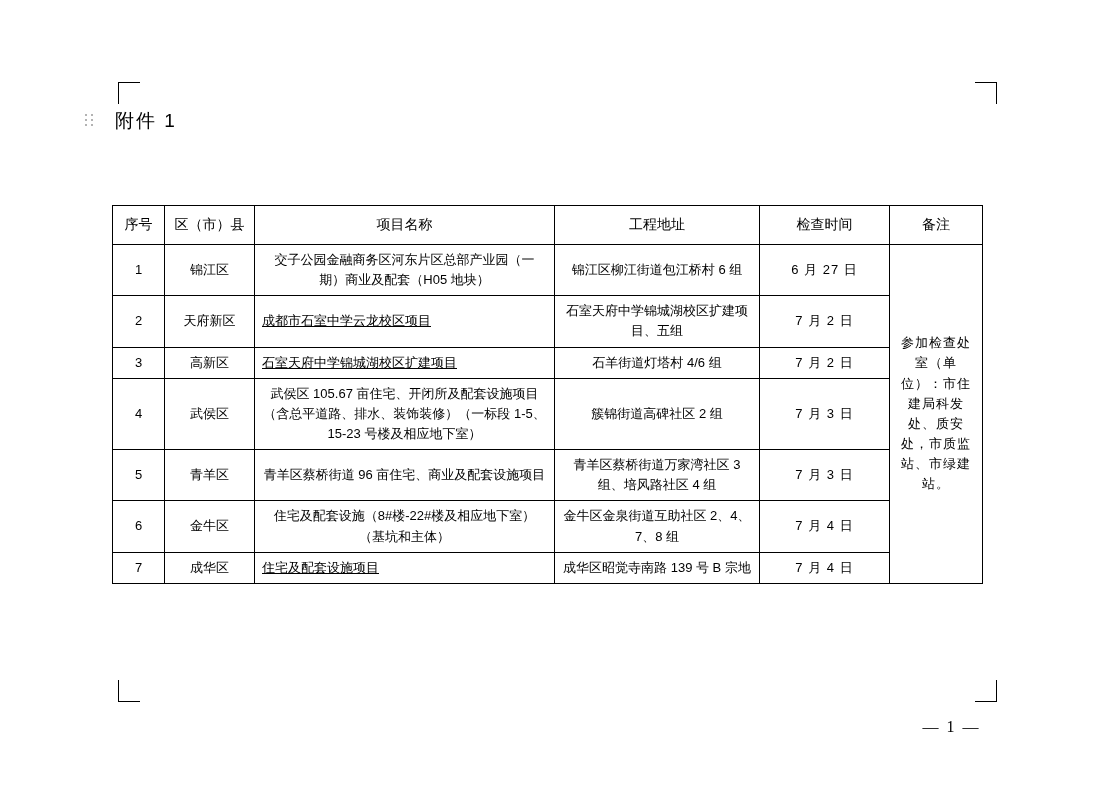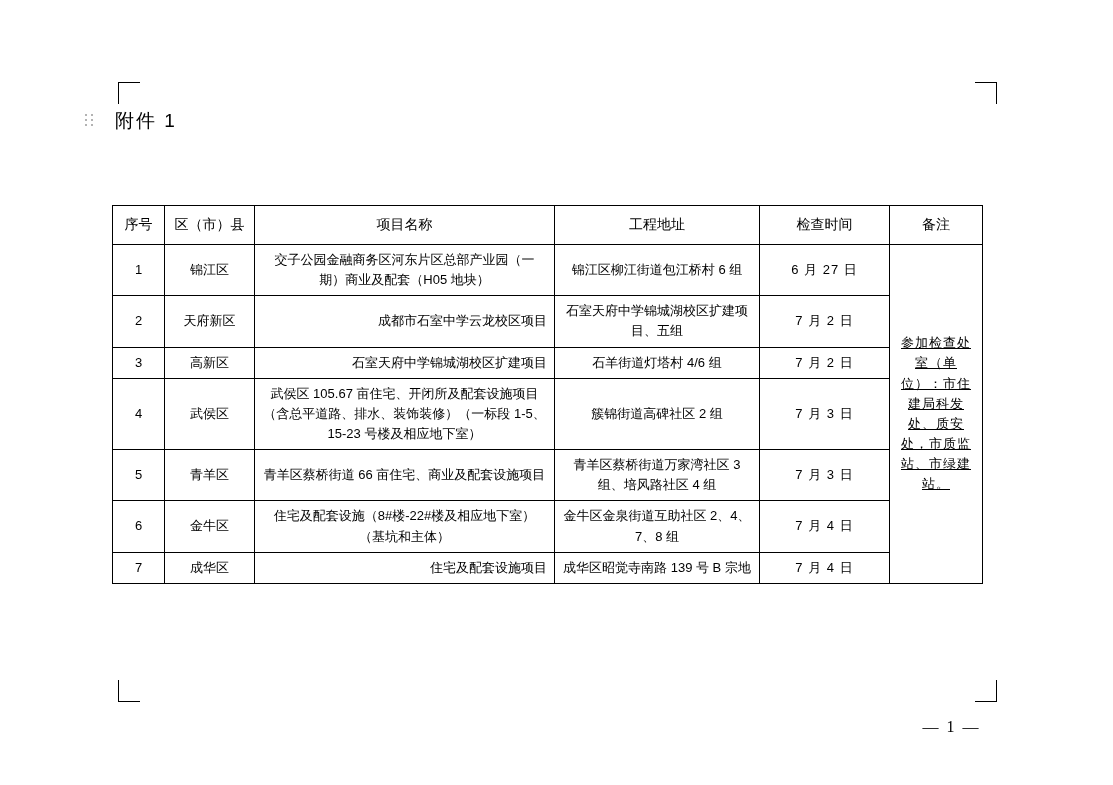--- a/index.html
+++ b/index.html
@@ -118,31 +118,30 @@
   .col-no     { width: 52px; }
   .col-dist   { width: 90px; }
   .col-proj   { width: 300px; }
   .col-addr   { width: 205px; }
   .col-date   { width: 130px; }
   .col-remark { width: 93px; }
 
   td.cell-no     { font-size: 13px; }
   td.cell-dist   { font-size: 15px; }
   td.cell-proj   { font-size: 13px; text-align: justify; text-justify: inter-ideograph; }
-  td.cell-proj.center { text-align: right; }
+  td.cell-proj.center { text-align: left; text-decoration: underline; }
   td.cell-addr   { font-size: 13px; }
   td.cell-date   { font-size: 14px; letter-spacing: 1px; }
   td.cell-remark {
     font-size: 15px;
     line-height: 1.8;
     letter-spacing: 1px;
     text-align: left;
     padding: 6px 8px;
     vertical-align: middle;
-    text-decoration: underline;
   }
 
   .page-number {
     position: absolute;
     left: 0;
     top: 718px;
     width: 1113px;
     text-align: center;
     font-family: "Liberation Serif", "DejaVu Serif", serif;
     font-size: 16px;
@@ -216,21 +215,21 @@
       <tr>
         <td class="cell-no">4</td>
         <td class="cell-dist">武侯区</td>
         <td class="cell-proj">武侯区 105.67 亩住宅、开闭所及配套设施项目（含总平道路、排水、装饰装修）（一标段 1-5、15-23 号楼及相应地下室）</td>
         <td class="cell-addr">簇锦街道高碑社区 2 组</td>
         <td class="cell-date">7 月 3 日</td>
       </tr>
       <tr>
         <td class="cell-no">5</td>
         <td class="cell-dist">青羊区</td>
-        <td class="cell-proj">青羊区蔡桥街道 66 亩住宅、商业及配套设施项目</td>
+        <td class="cell-proj">青羊区蔡桥街道 96 亩住宅、商业及配套设施项目</td>
         <td class="cell-addr">青羊区蔡桥街道万家湾社区 3 组、培风路社区 4 组</td>
         <td class="cell-date">7 月 3 日</td>
       </tr>
       <tr>
         <td class="cell-no">6</td>
         <td class="cell-dist">金牛区</td>
         <td class="cell-proj">住宅及配套设施（8#楼-22#楼及相应地下室）（基坑和主体）</td>
         <td class="cell-addr">金牛区金泉街道互助社区 2、4、7、8 组</td>
         <td class="cell-date">7 月 4 日</td>
       </tr>

